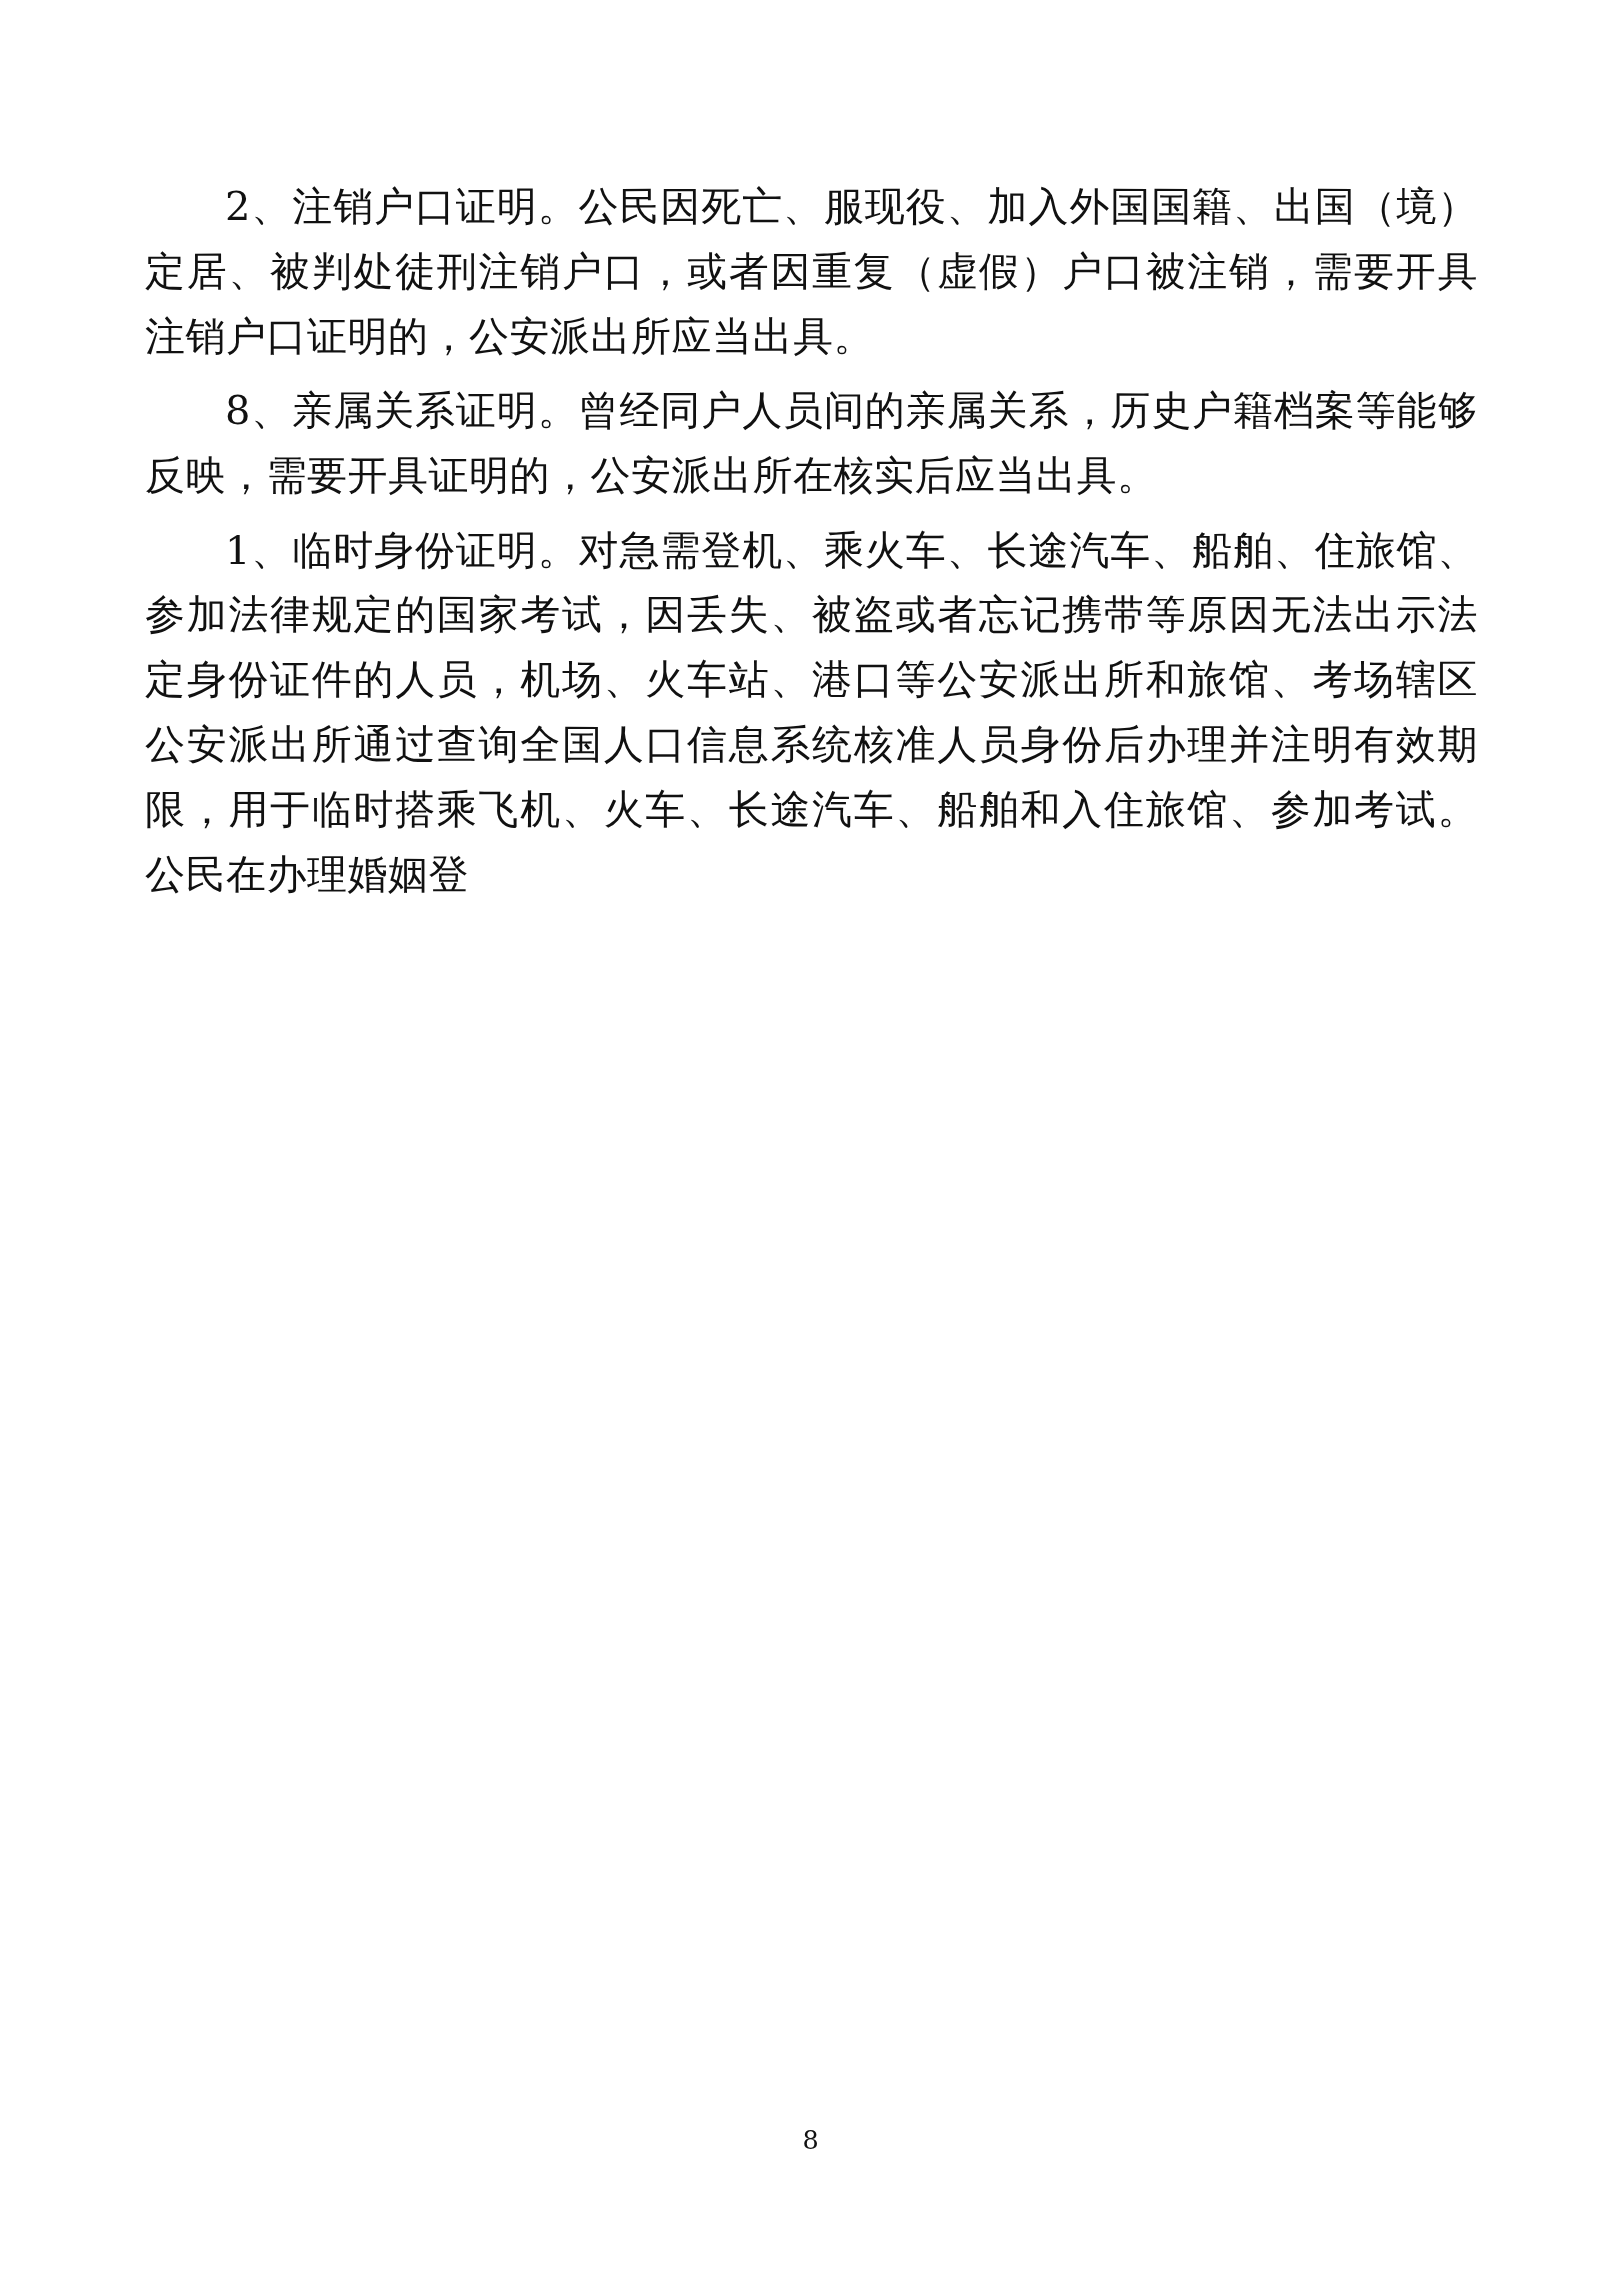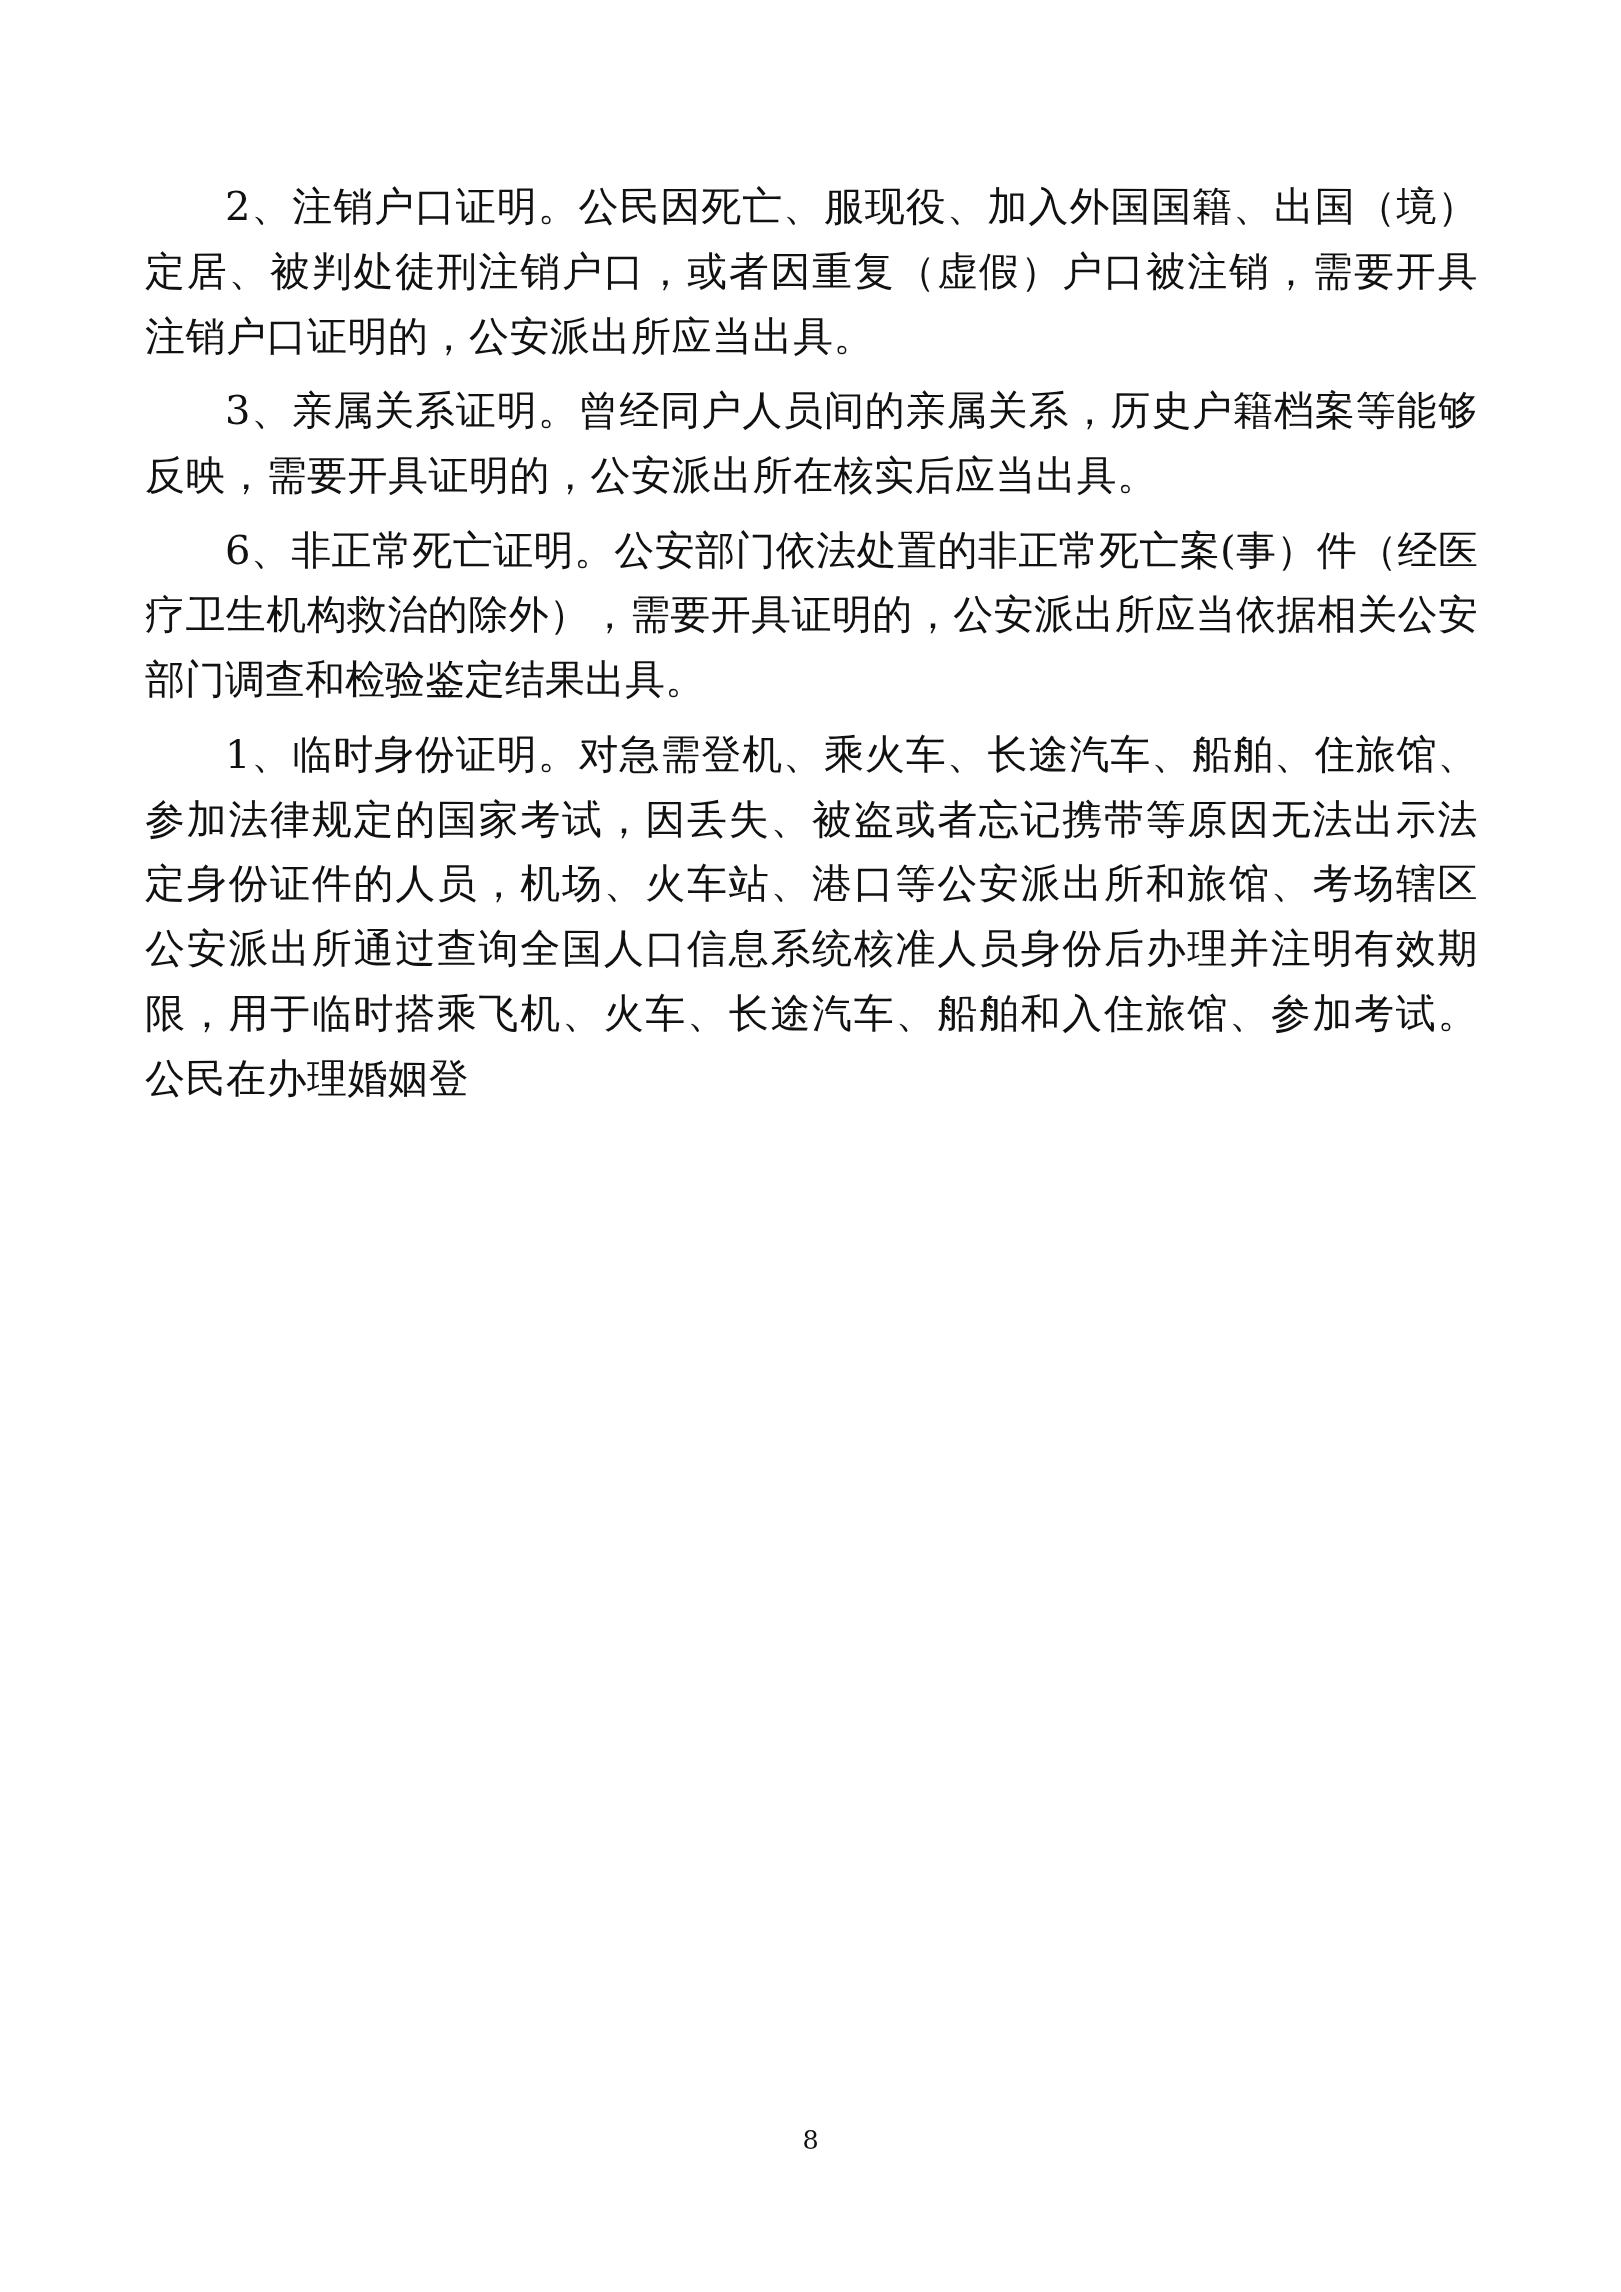--- a/index.html
+++ b/index.html
@@ -47,19 +47,18 @@
     font-family: "DejaVu Serif", "Liberation Serif", serif;
     color: #111111;
   }
 </style>
 </head>
 <body>
 
 <div class="page">
   <div class="content">
     <p class="para">2、注销户口证明。公民因死亡、服现役、加入外国国籍、出国（境）定居、被判处徒刑注销户口，或者因重复（虚假）户口被注销，需要开具注销户口证明的，公安派出所应当出具。</p>
-    <p class="para">3、亲属关系证明。曾经同户人员间的亲属关系，历史户籍档案等能够反映，需要开具证明的，公安派出所在核实后应当出具。</p>
-    <p class="para tight">6、非正常死亡证明。公安部门依法处置的非正常死亡案(事）件（经医疗卫生机构救治的除外），需要开具证明的，公安派出所应当依据相关公安部门调查和检验鉴定结果出具。</p>
+    <p class="para">8、亲属关系证明。曾经同户人员间的亲属关系，历史户籍档案等能够反映，需要开具证明的，公安派出所在核实后应当出具。</p>
     <p class="para">1、临时身份证明。对急需登机、乘火车、长途汽车、船舶、住旅馆、参加法律规定的国家考试，因丢失、被盗或者忘记携带等原因无法出示法定身份证件的人员，机场、火车站、港口等公安派出所和旅馆、考场辖区公安派出所通过查询全国人口信息系统核准人员身份后办理并注明有效期限，用于临时搭乘飞机、火车、长途汽车、船舶和入住旅馆、参加考试。公民在办理婚姻登</p>
   </div>
   <div class="page-number">8</div>
 </div>
 
 
 </body></html>

